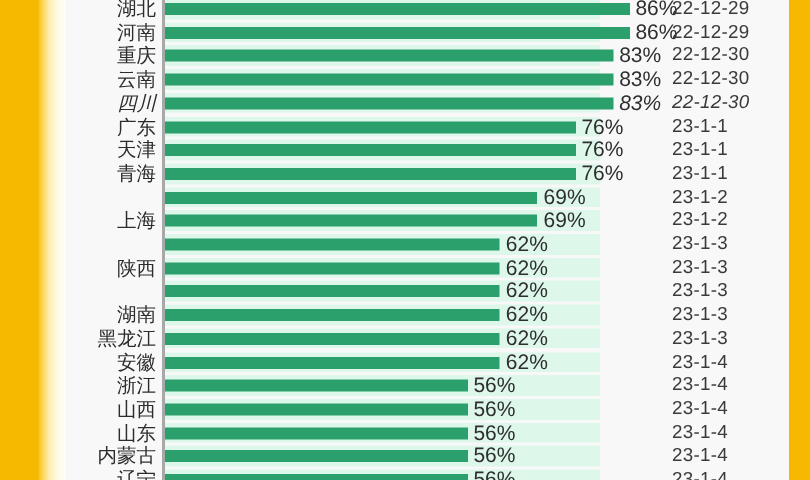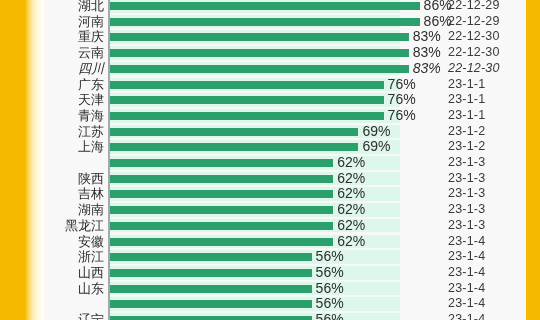--- a/index.html
+++ b/index.html
@@ -187,21 +187,20 @@
         <div class="row" style="top: 107.9px;">
           <div class="track"></div>
           <div class="bar" style="width: 273.6px;"></div>
           <div class="cat">青海</div>
           <div class="val" style="left: 343.6px;">76%</div>
           <div class="date">23-1-1</div>
         </div>
         <div class="row" style="top: 123.6px;">
           <div class="track"></div>
           <div class="bar" style="width: 248.4px;"></div>
-          <div class="cat">江苏</div>
           <div class="val" style="left: 318.4px;">69%</div>
           <div class="date">23-1-2</div>
         </div>
         <div class="row" style="top: 139.3px;">
           <div class="track"></div>
           <div class="bar" style="width: 248.4px;"></div>
           <div class="cat">上海</div>
           <div class="val" style="left: 318.4px;">69%</div>
           <div class="date">23-1-2</div>
         </div>
@@ -214,21 +213,20 @@
         <div class="row" style="top: 170.7px;">
           <div class="track"></div>
           <div class="bar" style="width: 223.2px;"></div>
           <div class="cat">陕西</div>
           <div class="val" style="left: 293.2px;">62%</div>
           <div class="date">23-1-3</div>
         </div>
         <div class="row" style="top: 186.4px;">
           <div class="track"></div>
           <div class="bar" style="width: 223.2px;"></div>
-          <div class="cat">吉林</div>
           <div class="val" style="left: 293.2px;">62%</div>
           <div class="date">23-1-3</div>
         </div>
         <div class="row" style="top: 202.1px;">
           <div class="track"></div>
           <div class="bar" style="width: 223.2px;"></div>
           <div class="cat">湖南</div>
           <div class="val" style="left: 293.2px;">62%</div>
           <div class="date">23-1-3</div>
         </div>
@@ -263,20 +261,21 @@
         <div class="row" style="top: 280.6px;">
           <div class="track"></div>
           <div class="bar" style="width: 201.6px;"></div>
           <div class="cat">山东</div>
           <div class="val" style="left: 271.6px;">56%</div>
           <div class="date">23-1-4</div>
         </div>
         <div class="row" style="top: 296.3px;">
           <div class="track"></div>
           <div class="bar" style="width: 201.6px;"></div>
+          <div class="cat">内蒙古</div>
           <div class="val" style="left: 271.6px;">56%</div>
           <div class="date">23-1-4</div>
         </div>
         <div class="row" style="top: 312px;">
           <div class="track"></div>
           <div class="bar" style="width: 201.6px;"></div>
           <div class="cat">辽宁</div>
           <div class="val" style="left: 271.6px;">56%</div>
           <div class="date">23-1-4</div>
         </div>

